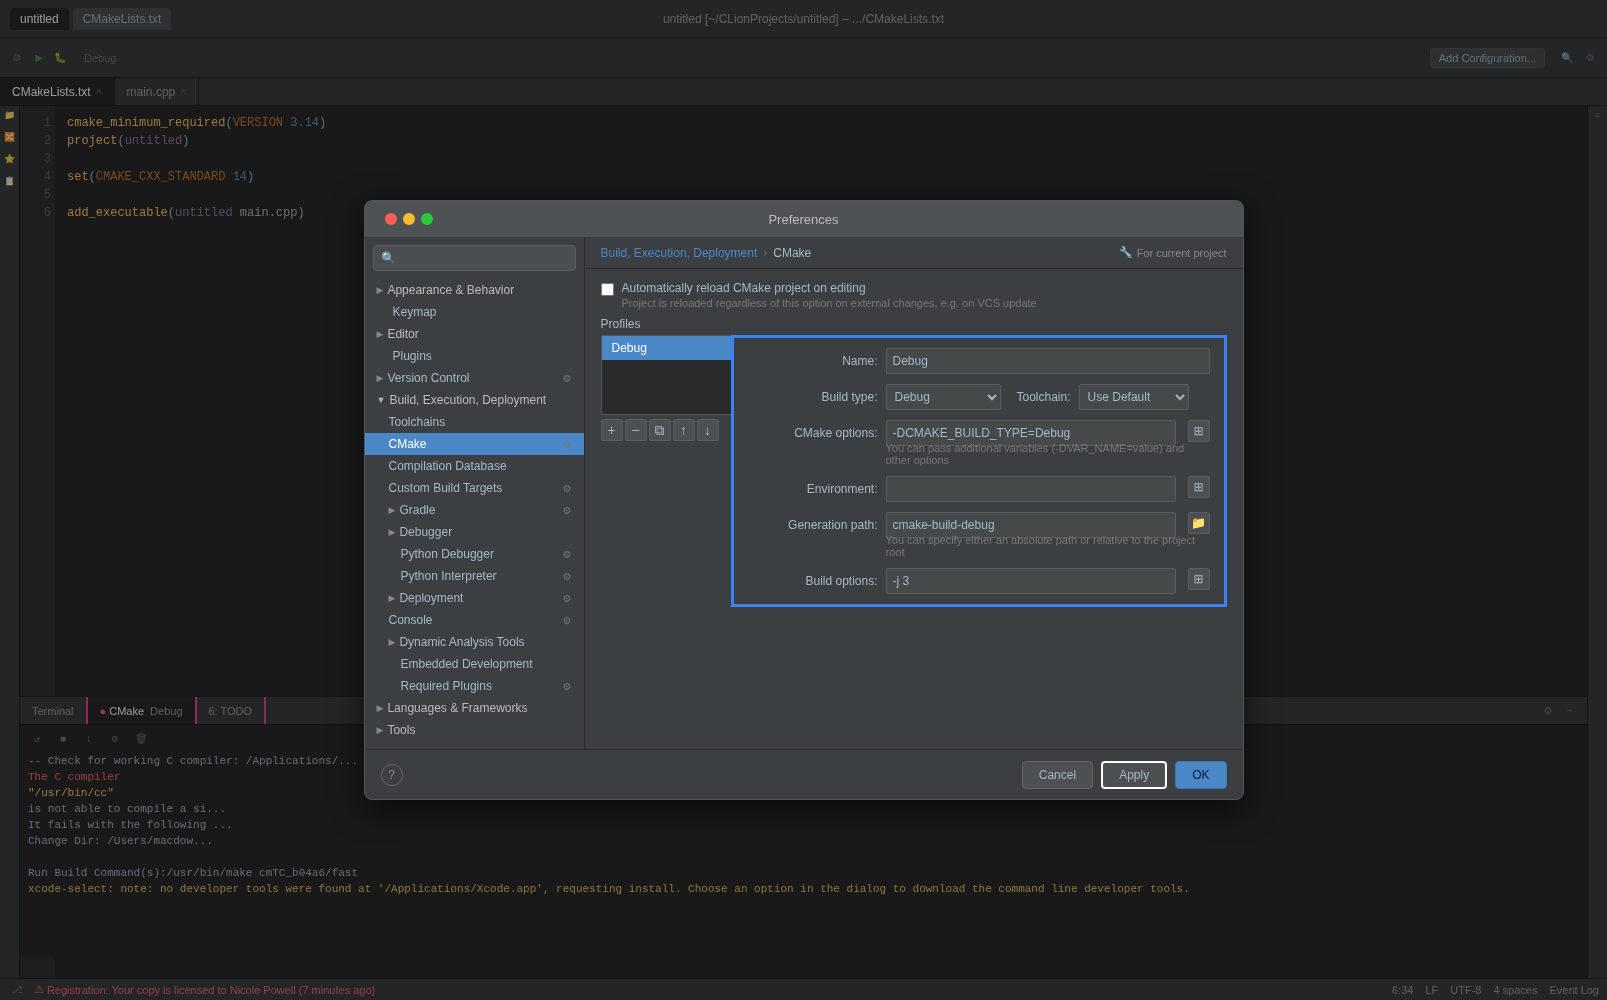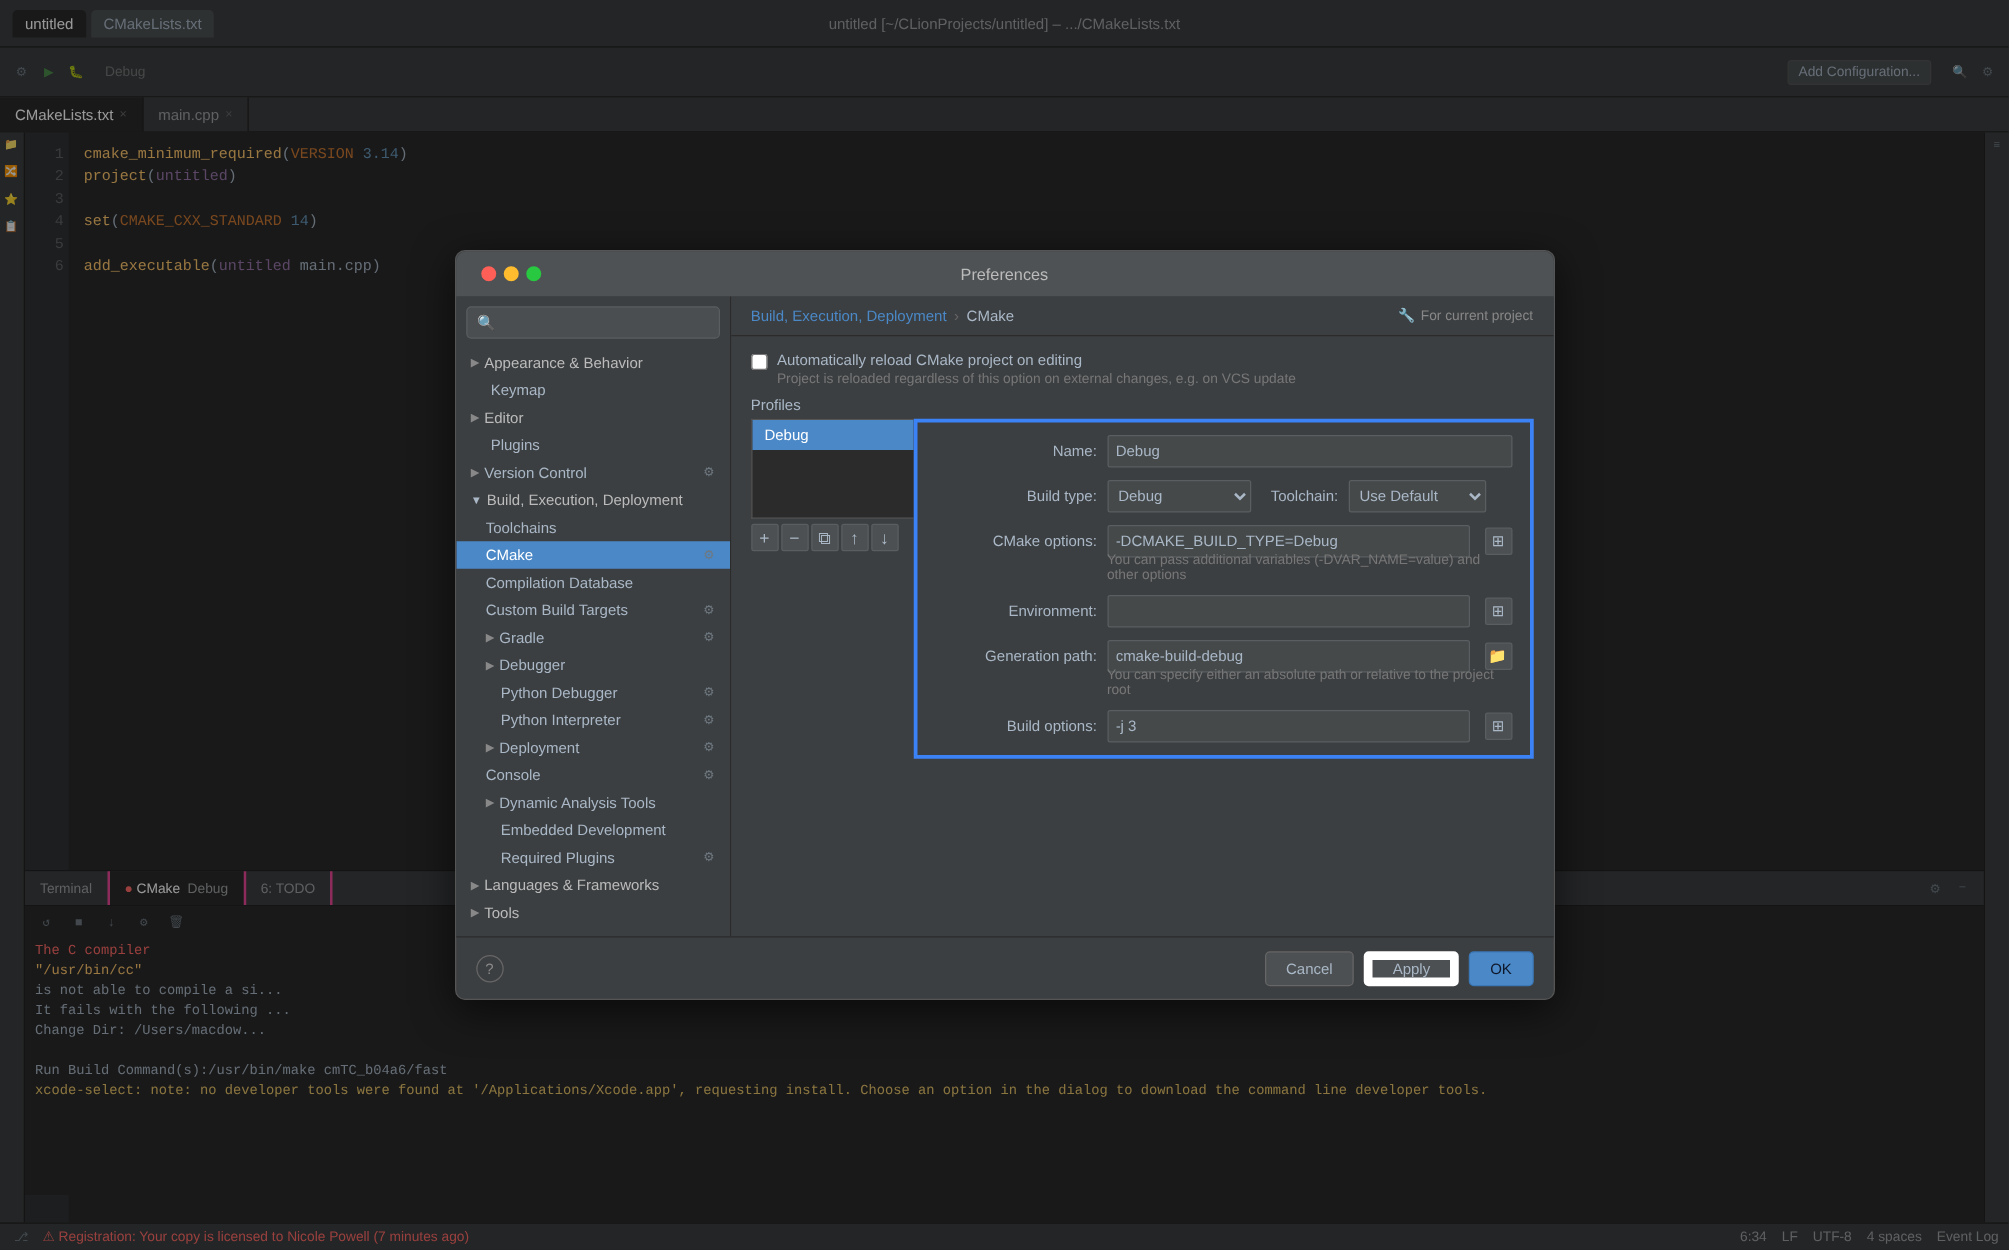--- a/index.html
+++ b/index.html
@@ -435,21 +435,20 @@
       min-width: 110px;
     }
     .field-hint {
       font-size: 11px;
       color: #777;
       margin-top: -4px;
       padding-left: 138px;
     }
     .field-with-btn {
       display: flex;
-      align-items: center;
       gap: 12px;
       flex: 1;
     }
     .field-small-btn {
       width: 22px;
       height: 22px;
       background: #4c5052;
       border: 1px solid #5a5e60;
       border-radius: 2px;
       color: #a9b7c6;
@@ -515,21 +514,21 @@
       border: 1px solid #666;
       border-radius: 4px;
       color: #a9b7c6;
       font-size: 12px;
       cursor: pointer;
     }
     .btn-apply {
       height: 28px;
       padding: 0 16px;
       background: #4c5052;
-      border: 7px solid #ffffff;
+      border: 2px solid #ffffff;
       border-radius: 4px;
       color: #a9b7c6;
       font-size: 12px;
       cursor: pointer;
     }
     .btn-ok {
       height: 28px;
       padding: 0 16px;
       background: #4a88c7;
       border: 1px solid #3a78b7;
@@ -647,20 +646,21 @@
         </div>
       </div>
       <div class="bottom-content">
         <div style="display:flex;gap:8px;margin-bottom:4px;">
           <div class="sidebar-icon-btn">↺</div>
           <div class="sidebar-icon-btn">■</div>
           <div class="sidebar-icon-btn">↓</div>
           <div class="sidebar-icon-btn">⚙</div>
           <div class="sidebar-icon-btn">🗑</div>
         </div>
+        <div class="normal-line">-- Check for working C compiler: /Applications/...</div>
         <div class="error-line">The C compiler</div>
         <div class="cmake-highlight">  "/usr/bin/cc"</div>
         <div class="normal-line">is not able to compile a si...</div>
         <div class="normal-line">It fails with the following ...</div>
         <div class="normal-line">Change Dir: /Users/macdow...</div>
         <div class="normal-line">&nbsp;</div>
         <div class="normal-line">Run Build Command(s):/usr/bin/make cmTC_b04a6/fast</div>
         <div class="warning-line">xcode-select: note: no developer tools were found at '/Applications/Xcode.app', requesting install. Choose an option in the dialog to download the command line developer tools.</div>
       </div>
     </div>

